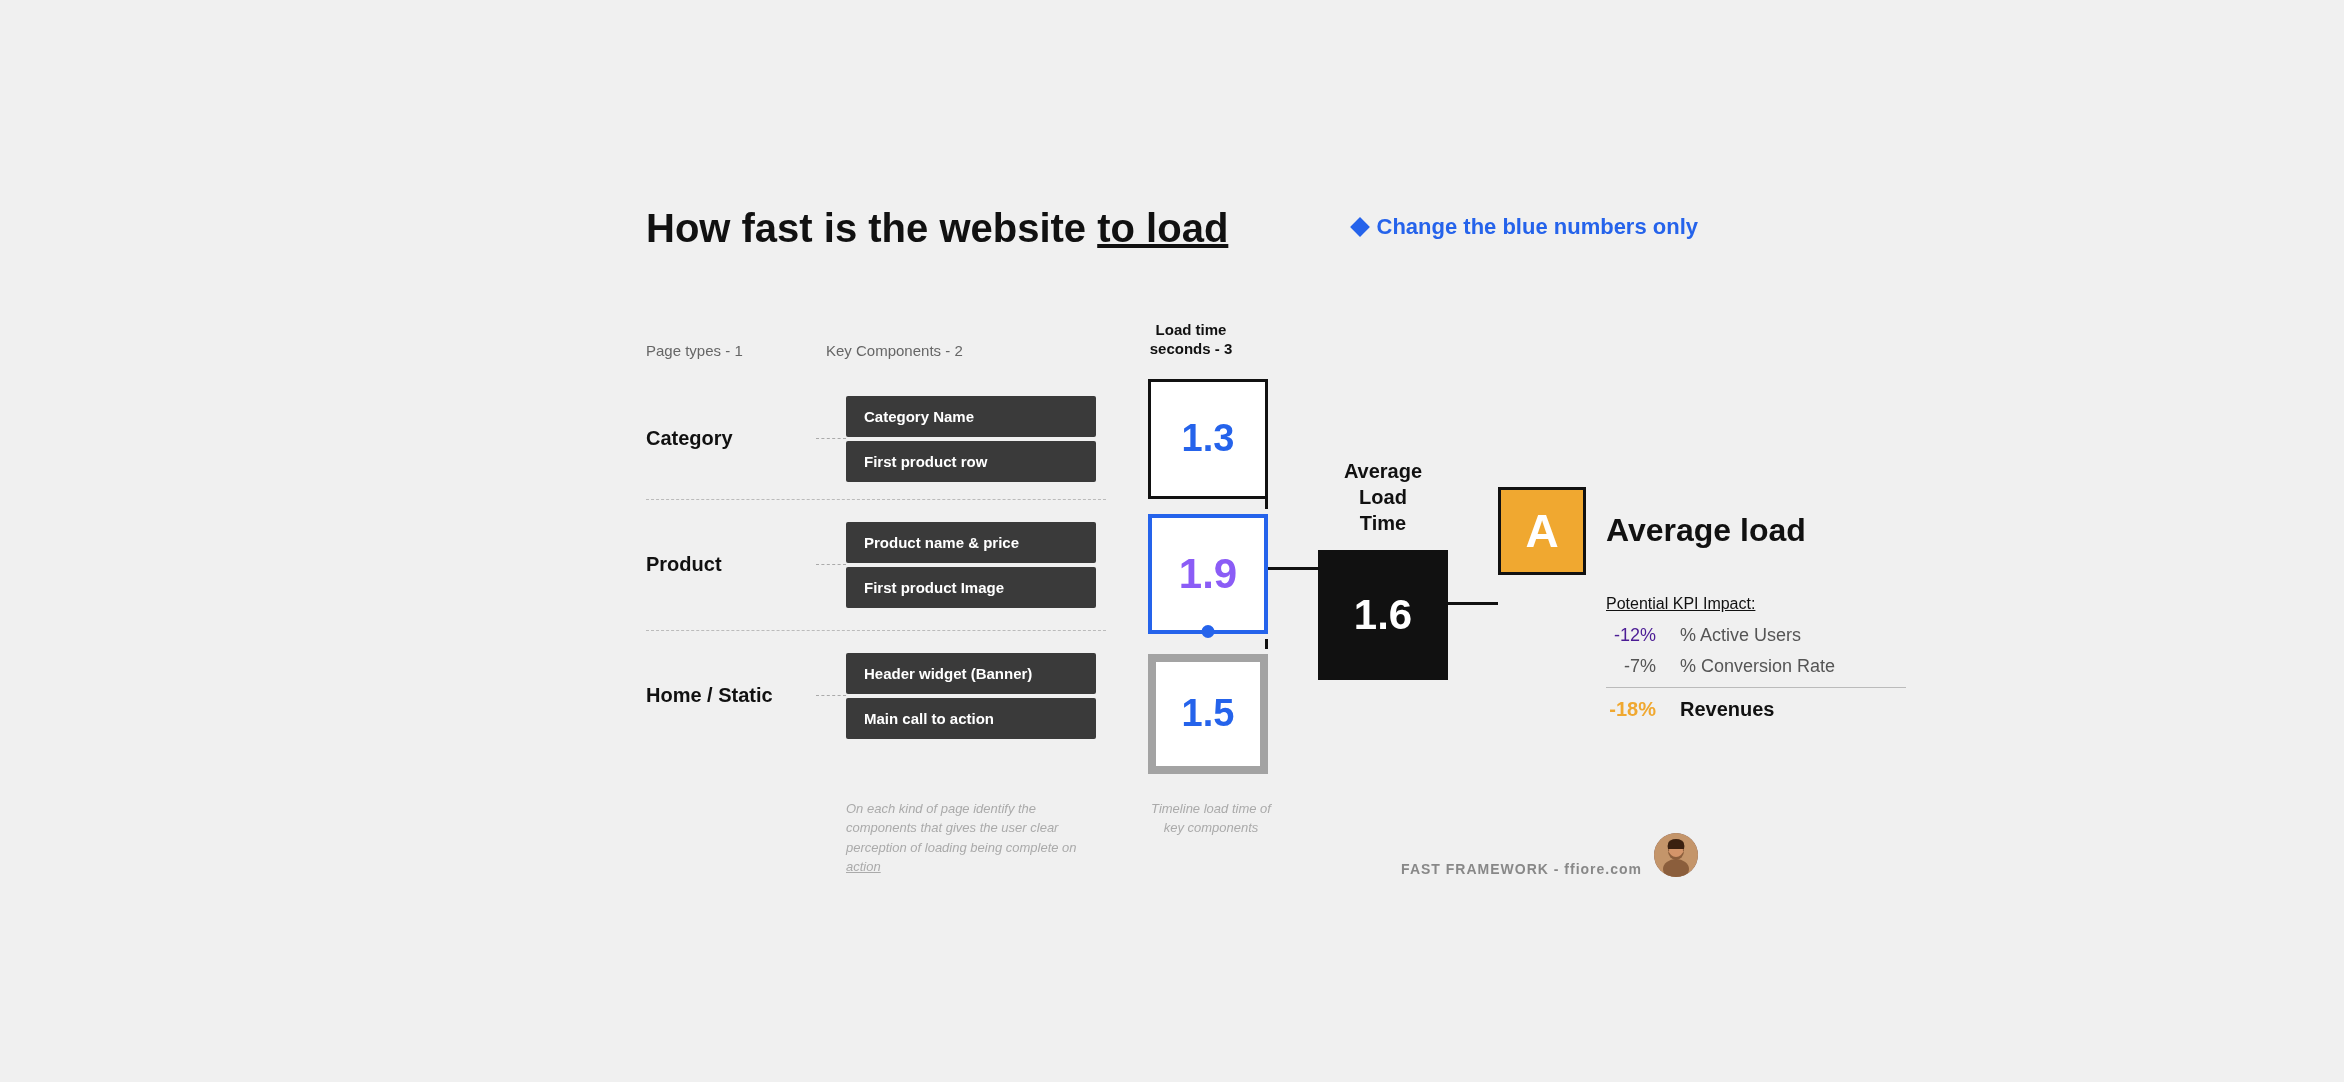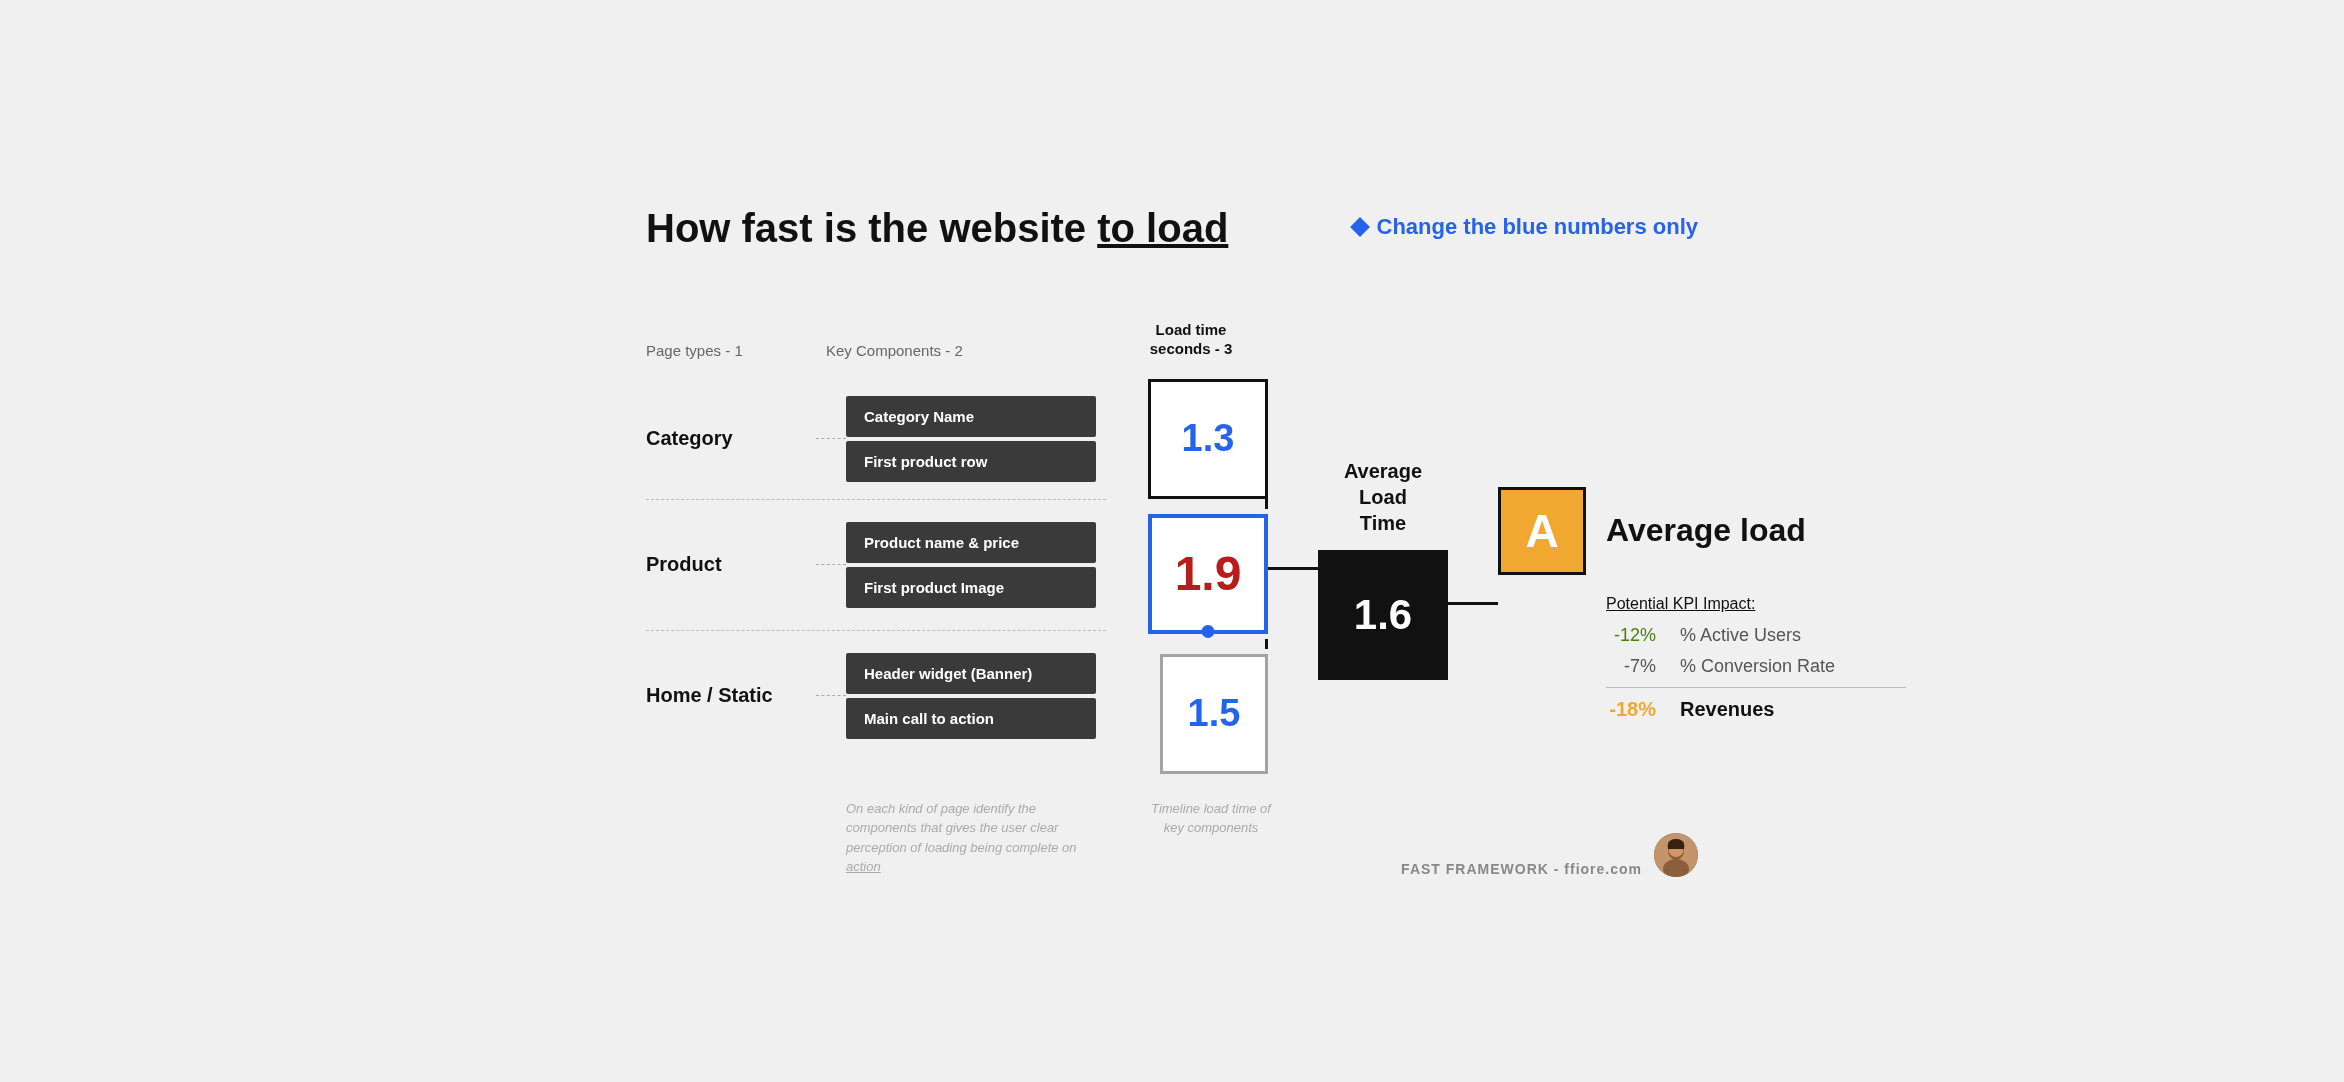--- a/index.html
+++ b/index.html
@@ -167,29 +167,29 @@
         <div style="width:2px; height:0;"></div>
         <div style="width:120px; height:120px; background:#fff; border:3px solid #111; display:flex; align-items:center; justify-content:center;">
           <span style="font-size:38px; font-weight:700; color:#2563eb;">1.3</span>
         </div>
       </div>
 
       <div style="width:3px; background:#111; height:10px;"></div>
 
       <div style="height:130px; display:flex; align-items:center; position:relative;">
         <div style="width:120px; height:120px; background:#fff; border:4px solid #2563eb; display:flex; align-items:center; justify-content:center; position:relative;">
-          <span style="font-size:48px; font-weight:700; color:#b91c1c;">1.9</span>
+          <span style="font-size:42px; font-weight:700; color:#8b5cf6;">1.9</span>
           <div style="width:13px; height:13px; background:#2563eb; border-radius:50%; position:absolute; bottom:-8px; left:50%; transform:translateX(-50%);"></div>
         </div>
       </div>
 
       <div style="width:3px; background:#111; height:10px;"></div>
 
       <div style="height:130px; display:flex; align-items:center;">
-        <div style="width:108px; height:120px; background:#fff; border:3px solid #a3a3a3; display:flex; align-items:center; justify-content:center;">
+        <div style="width:120px; height:120px; background:#fff; border:8px solid #a3a3a3; display:flex; align-items:center; justify-content:center;">
           <span style="font-size:38px; font-weight:700; color:#2563eb;">1.5</span>
         </div>
       </div>
 
     </div>
 
     <div style="display:flex; align-items:center; margin-left:0; align-self:center; margin-top:-20px;">
       <div style="width:50px; height:3px; background:#111;"></div>
     </div>
 
@@ -212,21 +212,21 @@
         <div style="width:88px; height:88px; background:#f0a830; border:3px solid #111; display:flex; align-items:center; justify-content:center; font-size:46px; font-weight:800; color:#fff;">
           <span>A</span>
         </div>
         <span style="font-size:32px; font-weight:700; color:#111;">Average load</span>
       </div>
 
       <div style="margin-left:108px;">
         <div style="font-size:16px; color:#111; text-decoration:underline; margin-bottom:12px;">Potential KPI Impact:</div>
 
         <div style="display:flex; align-items:center; gap:24px; margin-bottom:10px;">
-          <span style="width:50px; text-align:right; font-size:18px; color:#4d7c0f;">-12%</span>
+          <span style="width:50px; text-align:right; font-size:18px; color:#4c1d95;">-12%</span>
           <span style="font-size:18px; color:#555;">% Active Users</span>
         </div>
 
         <div style="display:flex; align-items:center; gap:24px; margin-bottom:10px;">
           <span style="width:50px; text-align:right; font-size:18px; color:#555;">-7%</span>
           <span style="font-size:18px; color:#555;">% Conversion Rate</span>
         </div>
 
         <div style="border-top:1px solid #bbb; margin-bottom:10px; width:300px;"></div>
 

